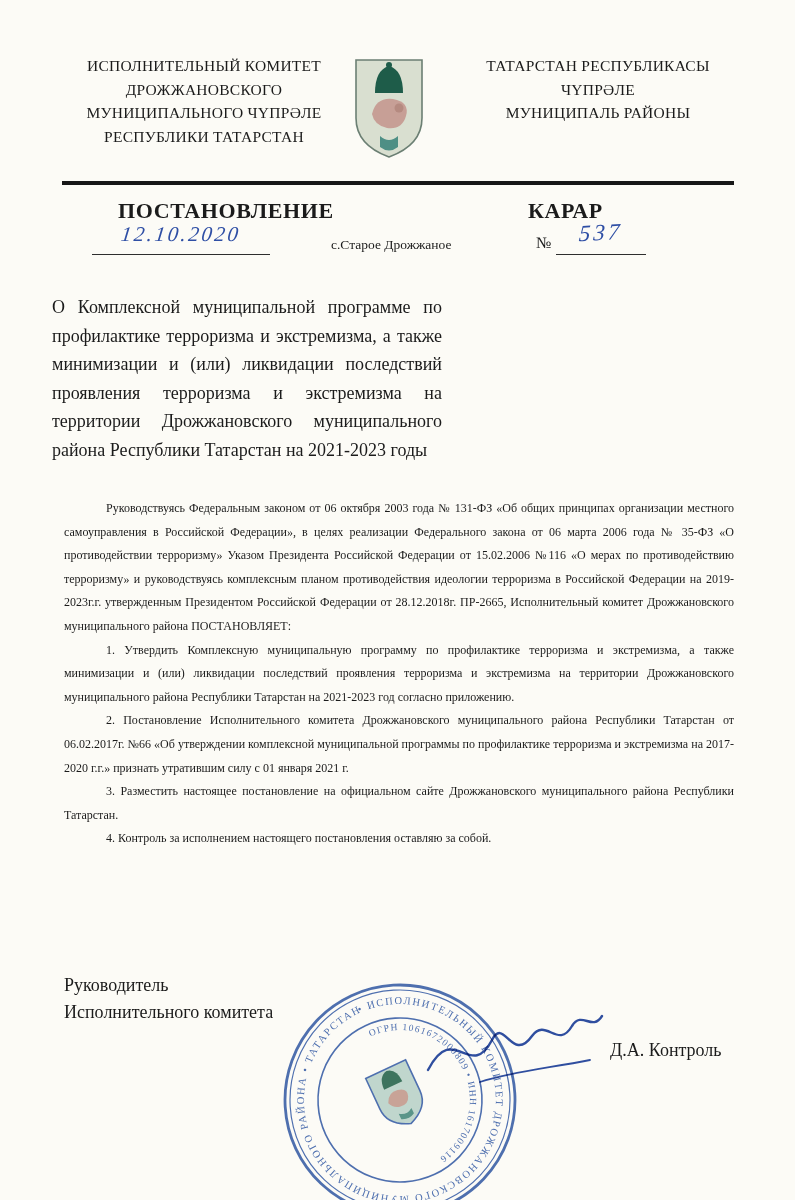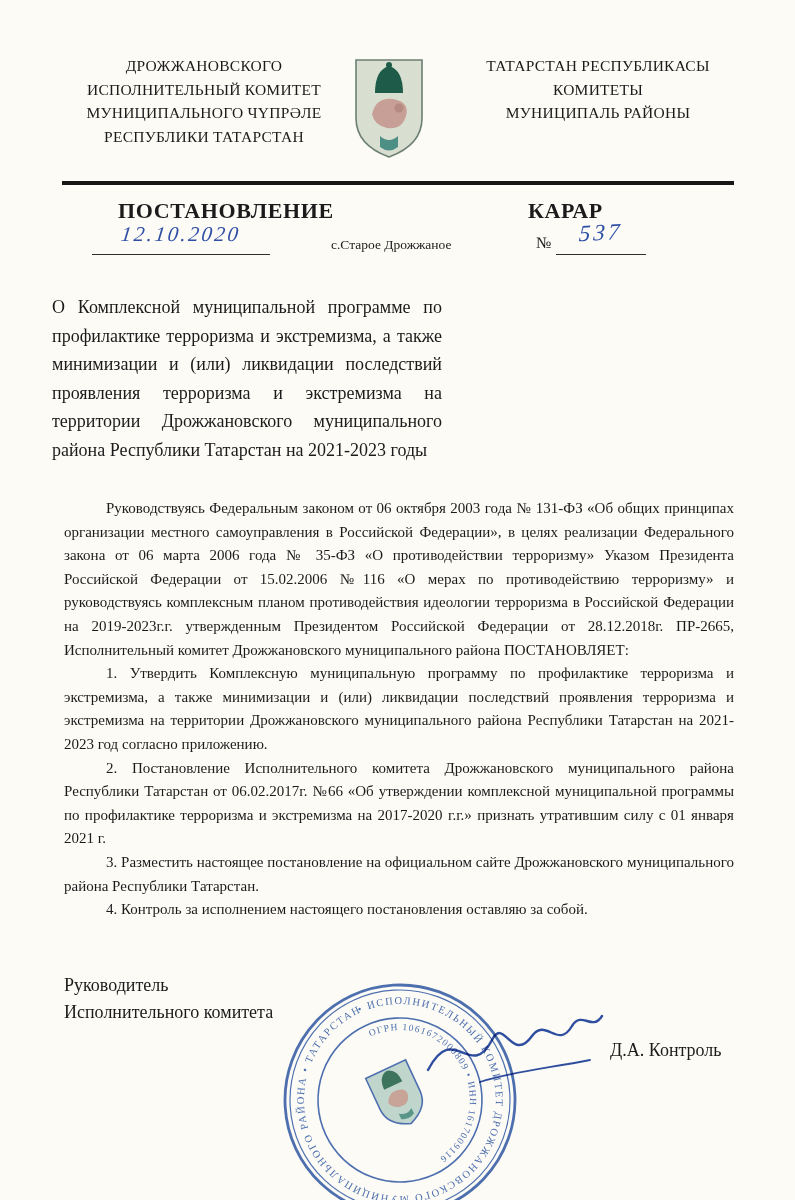--- a/index.html
+++ b/index.html
@@ -33,57 +33,57 @@
   .num-label{position:absolute;left:536px;top:234px;font-size:16px;}
   .num-underline{position:absolute;left:556px;top:220px;width:90px;height:34px;
     border-bottom:1.8px solid #2e2e2e;text-align:center;}
   .hand-num{display:inline-block;font-style:italic;color:#2f4fa5;
     font-size:23px;letter-spacing:3px;transform:rotate(-3deg) skewX(-7deg);}
   
   .subject{position:absolute;left:52px;top:293px;width:390px;
     font-size:18px;line-height:28.6px;text-align:justify;}
   
   .body-text{position:absolute;left:64px;top:497px;width:670px;
-    font-size:15px;line-height:23.6px;text-align:justify;}
+    font-size:12px;line-height:23.6px;text-align:justify;}
   .body-text p{margin:0;text-indent:42px;}
   
   .sign-block{position:absolute;left:64px;top:972px;font-size:18px;line-height:26.5px;}
   .sign-name{position:absolute;left:610px;top:1040px;font-size:18px;white-space:nowrap;}
   
   .stamp{position:absolute;left:278px;top:978px;width:244px;height:244px;
     mix-blend-mode:multiply;opacity:.93;pointer-events:none;}
   .signature-ink{position:absolute;left:420px;top:1002px;width:190px;height:95px;
     mix-blend-mode:multiply;pointer-events:none;}
 </style>
 </head>
 <body>
 
 <div class="page">
 
   <div class="hdr-col hdr-left">
+    <div>ИСПОЛНИТЕЛЬНЫЙ КОМИТЕТ</div>
     <div>ДРОЖЖАНОВСКОГО</div>
-    <div>ИСПОЛНИТЕЛЬНЫЙ КОМИТЕТ</div>
     <div>МУНИЦИПАЛЬНОГО ЧҮПРӘЛЕ</div>
     <div>РЕСПУБЛИКИ ТАТАРСТАН</div>
   </div>
 
   <div class="emblem">
     <svg width="80" height="106" viewBox="0 0 80 106" xmlns="http://www.w3.org/2000/svg">
       <path d="M7,4 H73 V62 Q73,89 40,101 Q7,89 7,62 Z" fill="#d9dfd0" stroke="#6b7f73" stroke-width="1.6"></path>
       <circle cx="40" cy="9" r="3" fill="#1e5c49"></circle>
       <path d="M26,37 Q26,14 40,10 Q54,14 54,37 Z" fill="#1e5c49"></path>
       <path d="M23,58 Q27,41 44,43 Q61,46 57,60 Q53,74 38,72 Q25,69 23,58 Z" fill="#c79f96"></path>
       <circle cx="50" cy="52" r="4.5" fill="#b58a80"></circle>
       <path d="M31,80 Q40,88 49,80 L49,91 Q40,98 31,91 Z" fill="#4e8f85"></path>
     </svg>
   </div>
 
   <div class="hdr-col hdr-right">
     <div>ТАТАРСТАН РЕСПУБЛИКАСЫ</div>
-    <div>КОМИТЕТЫ</div>
+    <div>ЧҮПРӘЛЕ</div>
     <div>МУНИЦИПАЛЬ РАЙОНЫ</div>
   </div>
 
   <div class="rule"></div>
 
   <div class="doctype dt-left">ПОСТАНОВЛЕНИЕ</div>
   <div class="doctype dt-right">КАРАР</div>
 
   <div class="date-underline">
     <span class="hand">12.10.2020</span>

